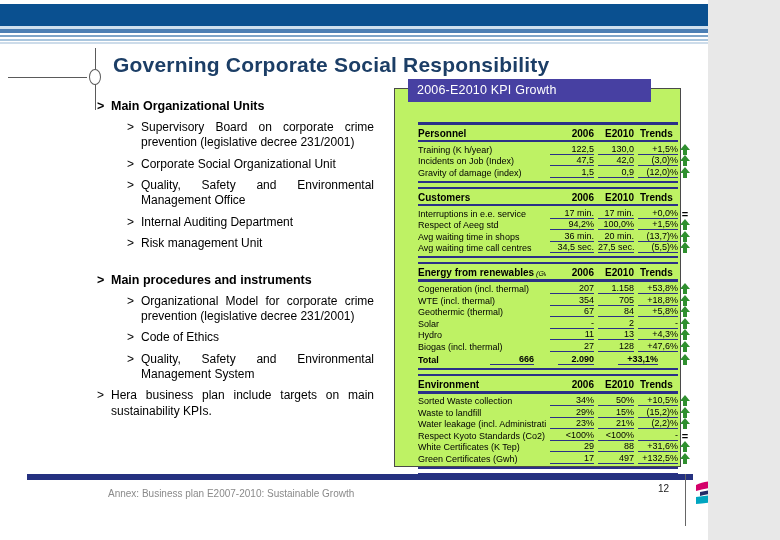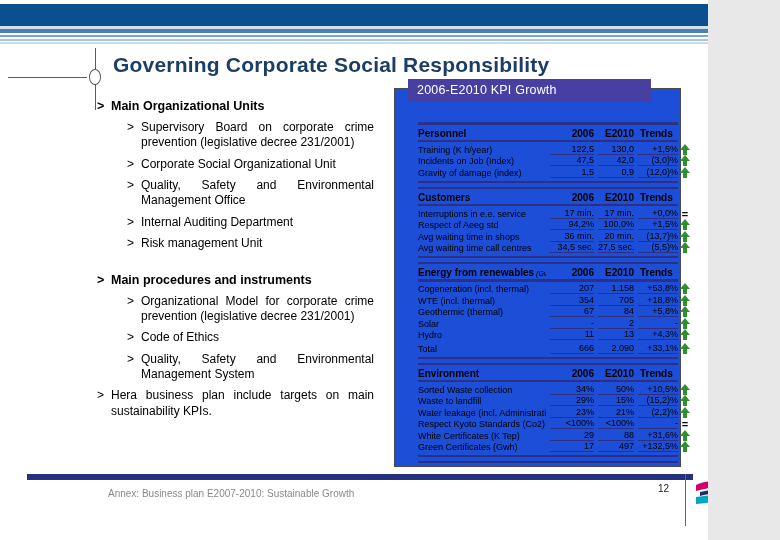--- a/index.html
+++ b/index.html
@@ -27,31 +27,31 @@
   .b-item { display:flex; font-size:12px; line-height:1.28; color:#000; margin-top:6px; }
   .b-item.l2 { margin-left:30px; }
   .b-item.bold { font-weight:bold; font-size:12.5px; }
   .b-item.spacer { margin-top:20px; }
   .b-item .marker { flex:0 0 14px; }
   .b-item .btext { flex:1; }
   .b-item.justify .btext { text-align:justify; }
 
   
   .kpi-panel { position:absolute; left:394px; top:88px; width:287px; height:379px;
-               border:1px solid #4a4a4a; background:#1d4ed8; }
+               border:1px solid #4a4a4a; background:#bef264; }
   .kpi-title { position:absolute; left:13px; top:-10px; width:243px; height:23px;
                background:#4740A2; color:#fff; font-size:12.5px; line-height:23px;
                padding-left:9px; letter-spacing:.2px; }
   .kpi-body { position:absolute; left:23px; top:16px; width:274px;margin-top:16px; }
   .krule { height:2.5px; background:#2B3087; margin:1px 0; width:260px; }
   .krule.double { height:8px; background:transparent; border-top:2.5px solid #2B3087;
                   border-bottom:2.5px solid #2B3087; }
   .krow { display:flex; align-items:flex-end; height:11.5px; font-size:9px; color:#000; width:274px; }
   .krow.khead { height:13px; font-weight:bold; font-size:10px; }
-  .krow.totalrow { font-weight:normal; margin-top:2px; }
+  .krow.totalrow { font-weight:bold; margin-top:2px;gap:20px; }
   .cl { flex:1; white-space:nowrap; overflow:hidden; text-align:left; }
   .cv { white-space:nowrap; text-align:right; border-bottom:1px solid #2B3087; margin-left:4px; }
   .c2006 { width:44px; } .c2010 { width:36px; } .ctrend { width:40px; }
   .cv.nob { border-bottom:none; }
   .cv.thead { text-align:left; padding-left:2px; }
   .cind { width:14px; display:flex; justify-content:center; align-items:flex-end; border:none; }
   .suffix { font-weight:normal; font-style:italic; font-size:7px; }
   .secgap { height:2px; }
   .arrow-up { position:relative; display:inline-block; width:10px; height:11px; margin-bottom:0; }
   .arrow-up::before { content:""; position:absolute; top:0; left:0;
@@ -270,20 +270,29 @@
         </div>
         <div class="krow">
           <span class="cl">Hydro</span>
           <span class="cv c2006">11</span>
           <span class="cv c2010">13</span>
           <span class="cv ctrend">+4,3%</span>
           <span class="cind">
             <span class="arrow-up"></span>
           </span>
         </div>
+        <div class="krow">
+          <span class="cl">Biogas (incl. thermal)</span>
+          <span class="cv c2006">27</span>
+          <span class="cv c2010">128</span>
+          <span class="cv ctrend">+47,6%</span>
+          <span class="cind">
+            <span class="arrow-up"></span>
+          </span>
+        </div>
         <div class="krow totalrow">
           <span class="cl">Total</span>
           <span class="cv c2006">666</span>
           <span class="cv c2010">2.090</span>
           <span class="cv ctrend">+33,1%</span>
           <span class="cind">
             <span class="arrow-up"></span>
           </span>
         </div>
         <div class="secgap"></div>

